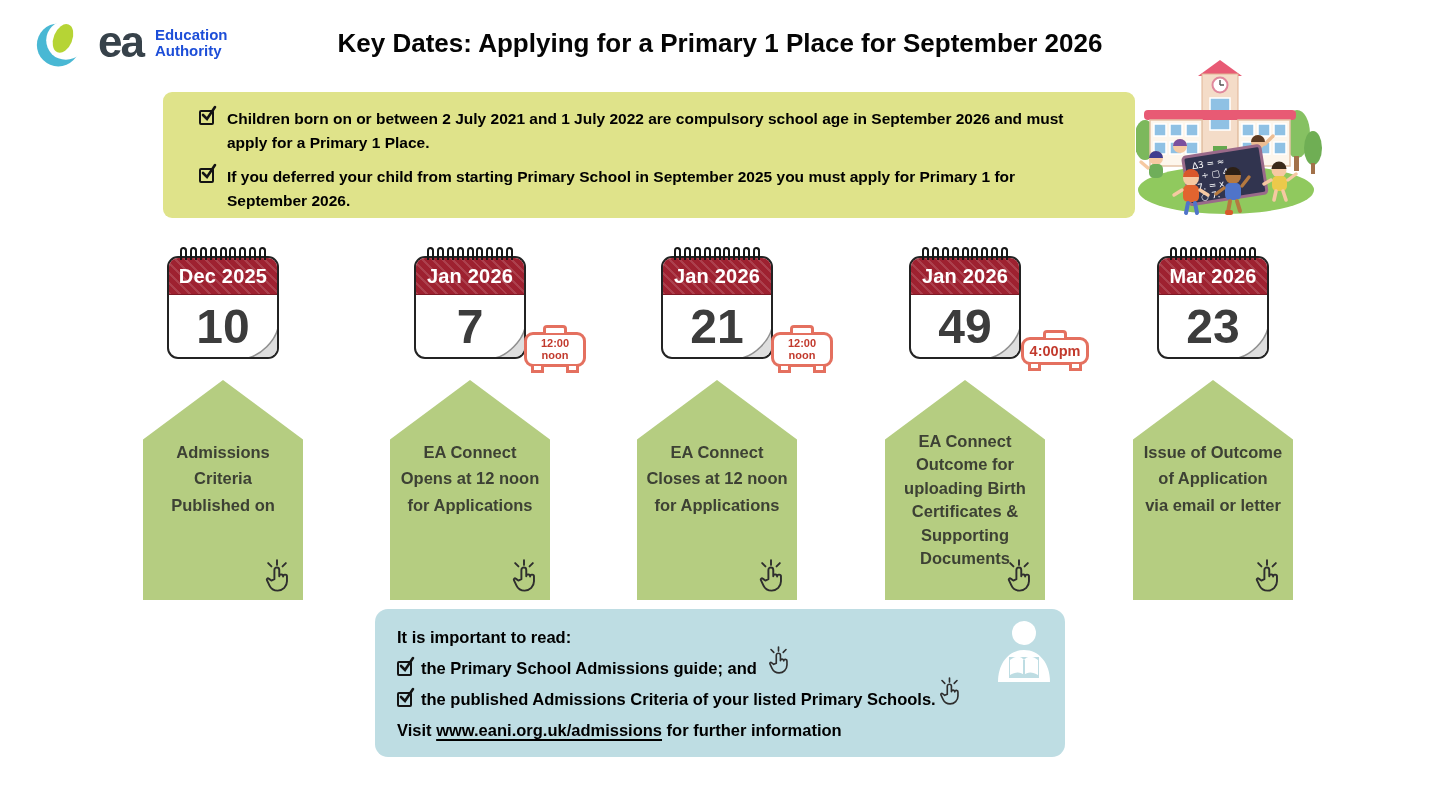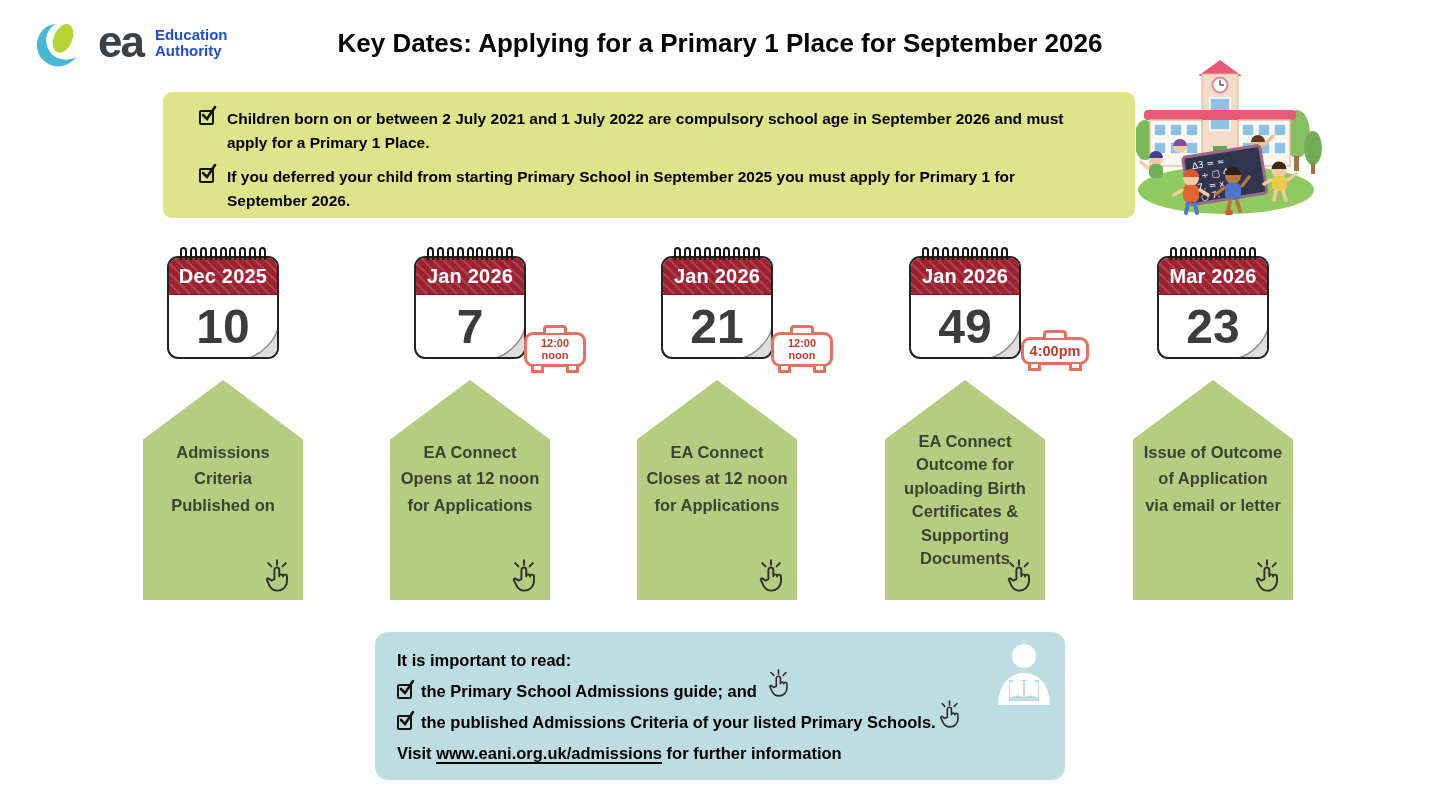--- a/index.html
+++ b/index.html
@@ -66,21 +66,21 @@
   .pent { margin-top:21px; width:160px; height:220px; background:#b5cd81;
     clip-path:polygon(50% 0, 100% 27%, 100% 100%, 0 100%, 0 27%);
     position:relative; text-align:center; padding-top:59px;
     font-size:16.5px; font-weight:bold; color:#3d4134; line-height:1.6; }
   .pent.tight { padding-top:50px; line-height:1.42; }
   .plink { text-decoration:underline; text-decoration-thickness:2px; text-underline-offset:3px;
     cursor:pointer; }
   .pent .tap { position:absolute; right:11px; bottom:7px; width:30px; height:34px; color:#2e2e2e; }
 
   
-  .footer { position:absolute; left:375px; top:632px; width:690px; height:148px;
+  .footer { position:absolute; left:375px; top:609px; width:690px; height:148px;
     background:#bedde3; border-radius:13px; padding:13px 0 0 22px;
     font-size:16.5px; font-weight:bold; color:#000; }
   .f-line { display:flex; align-items:center; gap:9px; height:31px; }
   .f-link { text-decoration:underline; text-decoration-thickness:2px; text-underline-offset:3px;
     cursor:pointer; }
   .tap-inline { width:25px; height:29px; color:#2e2e2e; transform:translateY(-8px); flex:none; }
   .reader { position:absolute; right:13px; top:11px; width:56px; height:62px; }
 
   .hidden-defs { position:absolute; width:0; height:0; overflow:hidden; }
 </style>

